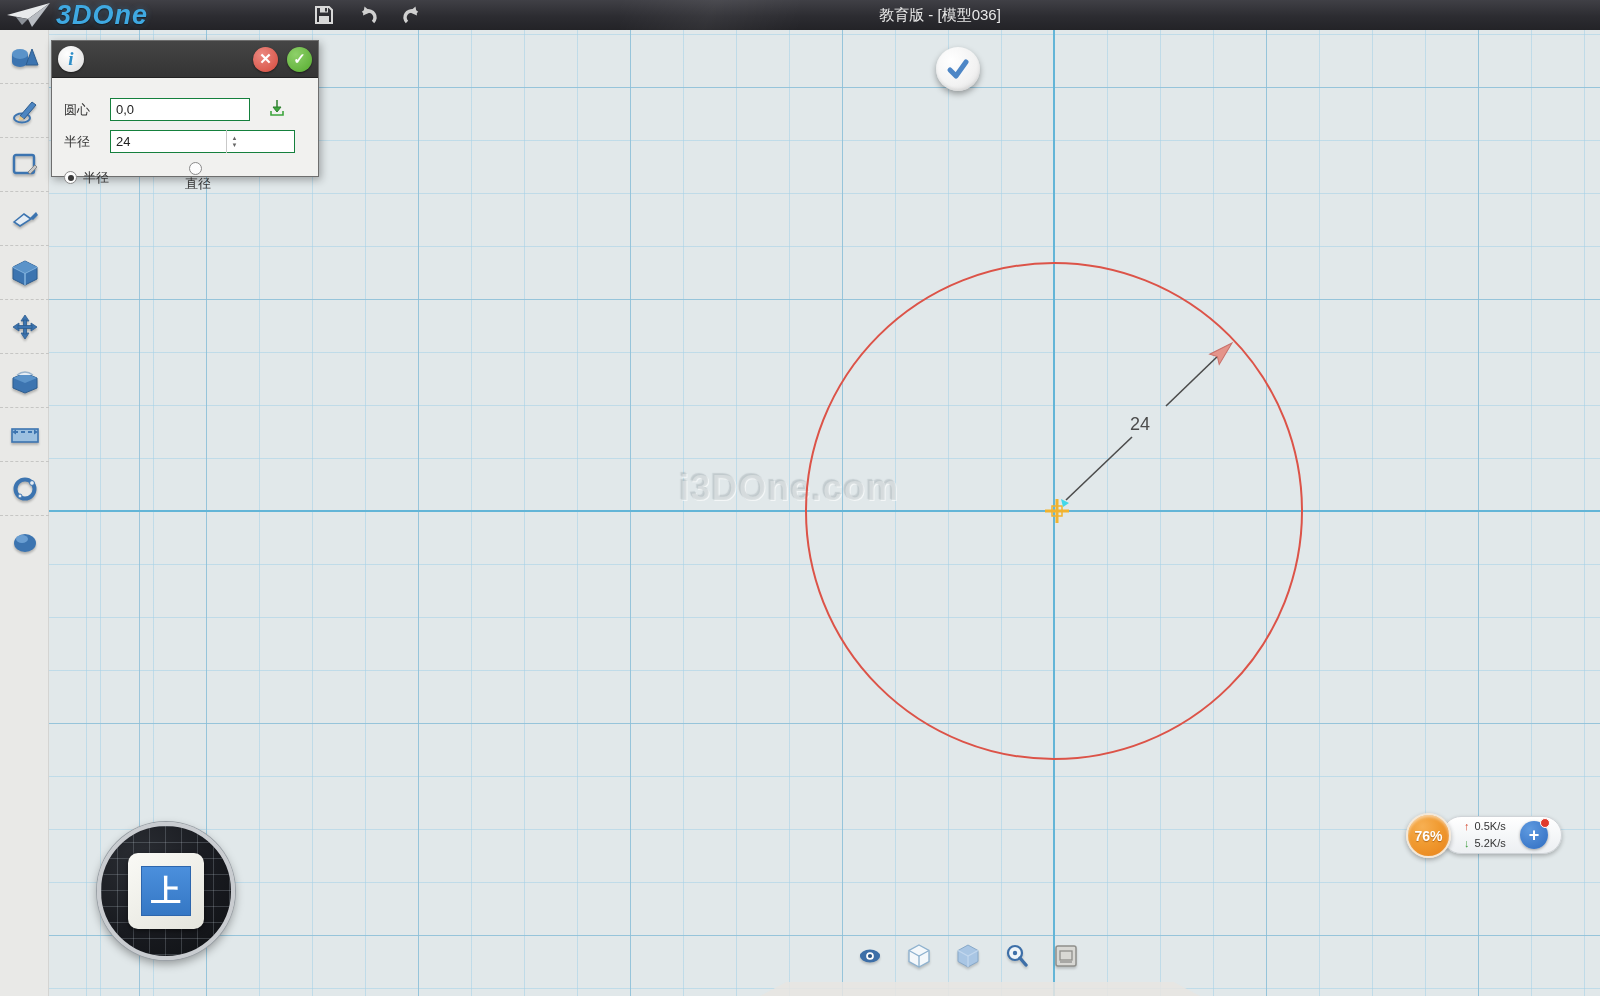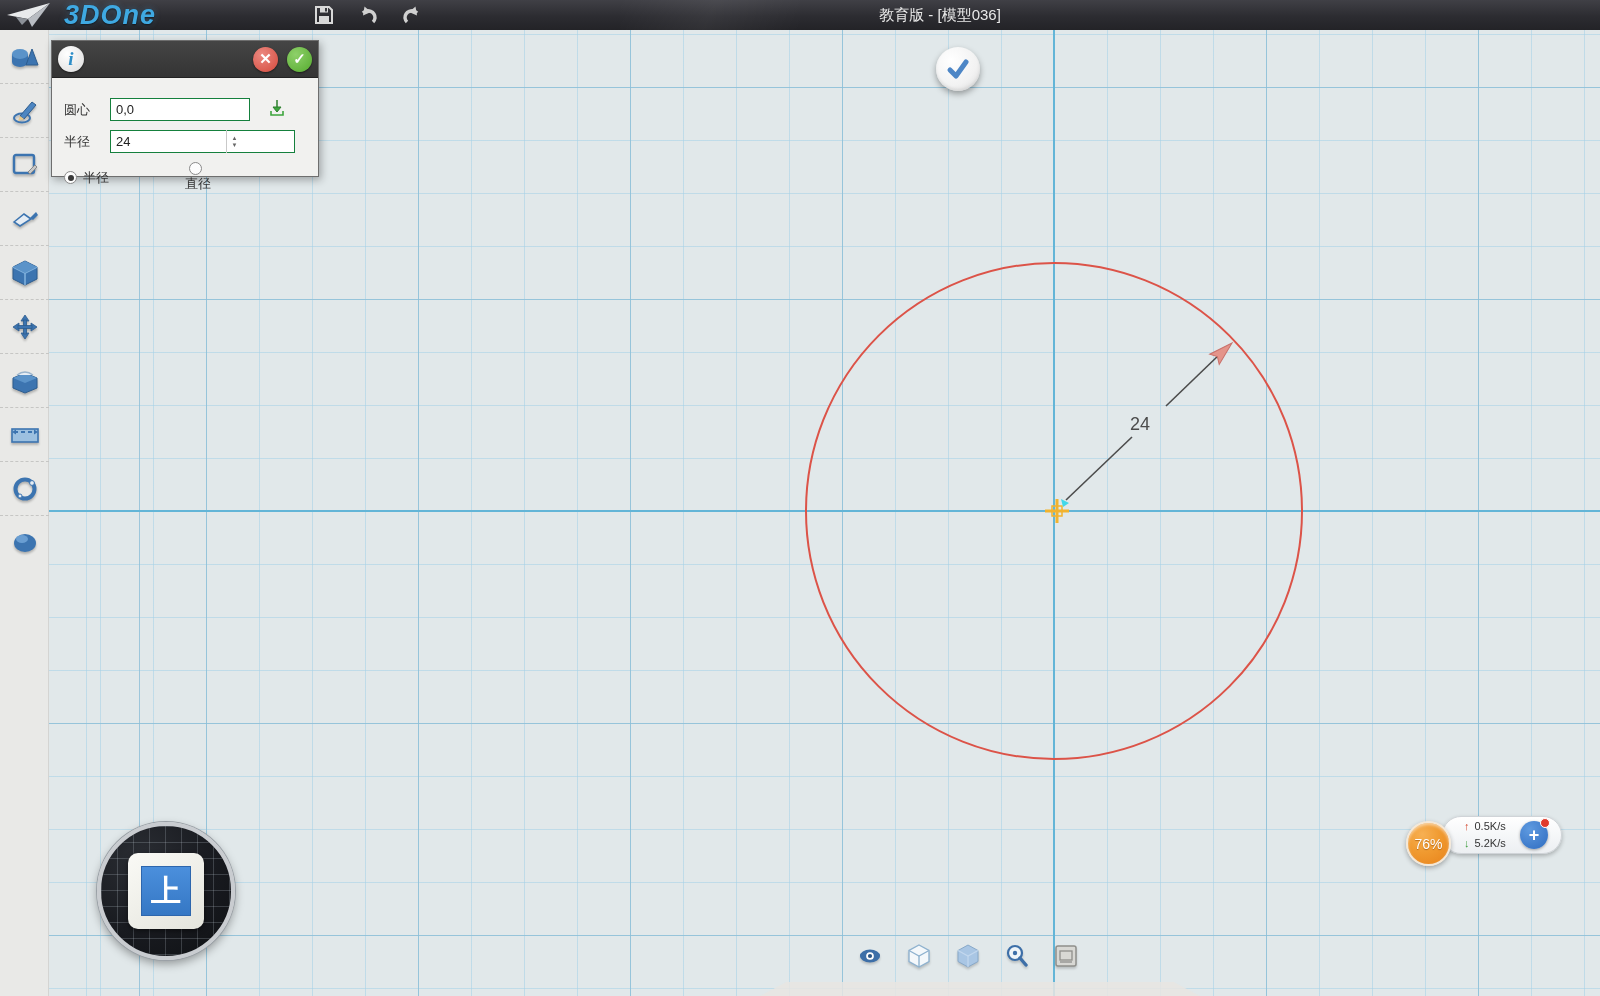--- a/index.html
+++ b/index.html
@@ -5,21 +5,21 @@
   * { margin:0; padding:0; box-sizing:border-box; }
   html,body { width:1600px; height:996px; overflow:hidden; }
   body { font-family:"Liberation Sans", sans-serif; background:#e1e8ea; position:relative; }
 
   
   .titlebar{position:absolute;left:0;top:0;width:1600px;height:30px;
     background:linear-gradient(180deg,#404046 0%,#2c2c31 55%,#232327 100%);
     display:flex;align-items:center;z-index:50;}
   .titlebar:after{content:"";position:absolute;left:620px;top:0;width:180px;height:30px;
     background:linear-gradient(115deg,rgba(255,255,255,0) 0%,rgba(255,255,255,.06) 50%,rgba(255,255,255,0) 100%);}
-  .logo{display:flex;align-items:center;gap:12px;margin-left:6px;width:200px;}
+  .logo{display:flex;align-items:center;gap:4px;margin-left:6px;width:200px;}
   .logo-text{font-size:27px;font-weight:bold;font-style:italic;letter-spacing:1px;
     color:#3fa9e2;text-shadow:0 1px 2px rgba(0,0,0,.6), 0 0 6px rgba(80,170,230,.35);}
   .tb-btn{width:24px;height:24px;margin:0 10px;display:flex;align-items:center;justify-content:center;cursor:pointer;}
   .tb-group{display:flex;align-items:center;margin-left:96px;}
   .tb-title{position:absolute;left:0;top:0;width:1880px;height:30px;display:flex;align-items:center;justify-content:center;
     color:#e8e8e8;font-size:15px;pointer-events:none;}
 
   
   .sidebar{position:absolute;left:0;top:30px;width:49px;height:966px;background:#e9e9e7;z-index:40;
     border-right:1px solid #d4d4d2;}
@@ -115,38 +115,39 @@
     clip-path:polygon(6% 0, 94% 0, 100% 100%, 0 100%);}
 
   
   .dl-widget{position:absolute;left:1406px;top:813px;width:160px;height:50px;z-index:45;}
   .dl-pill{position:absolute;left:36px;top:3px;width:120px;height:38px;background:linear-gradient(180deg,#ffffff,#eceff2);
     border-radius:19px;box-shadow:0 2px 4px rgba(0,0,0,.25);border:1px solid #d0d4d8;}
   .dl-rows{position:absolute;left:58px;top:5px;font-size:11px;color:#333;line-height:17px;}
   .dl-row{display:flex;align-items:center;gap:5px;}
   .arrow-up{color:#d4482e;font-size:11px;font-weight:bold;}
   .arrow-down{color:#3d9e3d;font-size:11px;font-weight:bold;}
-  .dl-circle{position:absolute;left:0;top:8px;width:45px;height:45px;border-radius:50%;
+  .dl-circle{position:absolute;left:0;top:0;width:45px;height:45px;border-radius:50%;
     background:radial-gradient(circle at 35% 28%, #f7b053 0%, #f09a30 45%, #e8821a 100%);
     border:2px solid #f4e8d8;box-shadow:0 2px 5px rgba(0,0,0,.3), inset 0 2px 3px rgba(255,255,255,.5);
-    display:flex;align-items:center;justify-content:center;color:#fff;font-size:14px;font-weight:normal;cursor:pointer;
+    display:flex;align-items:center;justify-content:center;color:#fff;font-size:14px;font-weight:bold;cursor:pointer;
     text-shadow:0 1px 1px rgba(140,70,0,.6);}
   .dl-plus{position:absolute;left:114px;top:8px;width:28px;height:28px;border-radius:50%;
     background:radial-gradient(circle at 35% 30%,#5e9ae0,#2f6cc0);display:flex;align-items:center;justify-content:center;
     color:#fff;font-size:18px;font-weight:bold;cursor:pointer;box-shadow:0 1px 3px rgba(0,0,0,.35);}
   .dl-dot{position:absolute;left:134px;top:5px;width:10px;height:10px;border-radius:50%;background:#e03a2c;
     border:1px solid #fff;}
 </style>
 </head>
 <body>
 
 <div class="canvas">
   <div class="axis-v"></div>
   <div class="axis-h"></div>
 
+  <div class="watermark">i3DOne.com</div>
 
   <div class="sketch-circle"></div>
 
   <svg class="dim-svg" viewBox="0 0 1551 966">
     <line x1="1017" y1="470" x2="1083" y2="407" stroke="#4c4c4c" stroke-width="1.6"></line>
     <line x1="1117" y1="376" x2="1172" y2="323" stroke="#4c4c4c" stroke-width="1.6"></line>
     <text class="dim-text" x="1091" y="400" text-anchor="middle">24</text>
     <g transform="translate(1183,313) rotate(-43)">
       <polygon points="0,0 -24,7 -20,0 -24,-7" fill="#e4948a" stroke="#c9706a" stroke-width="1"></polygon>
     </g>

